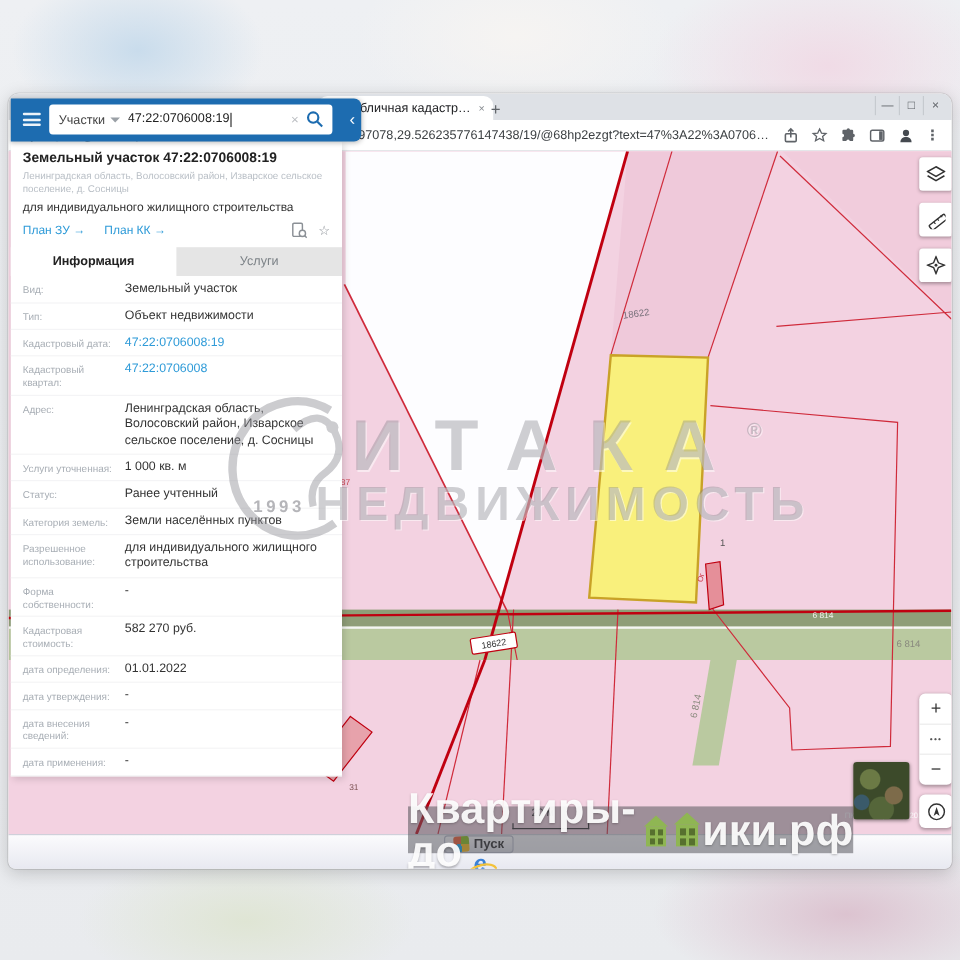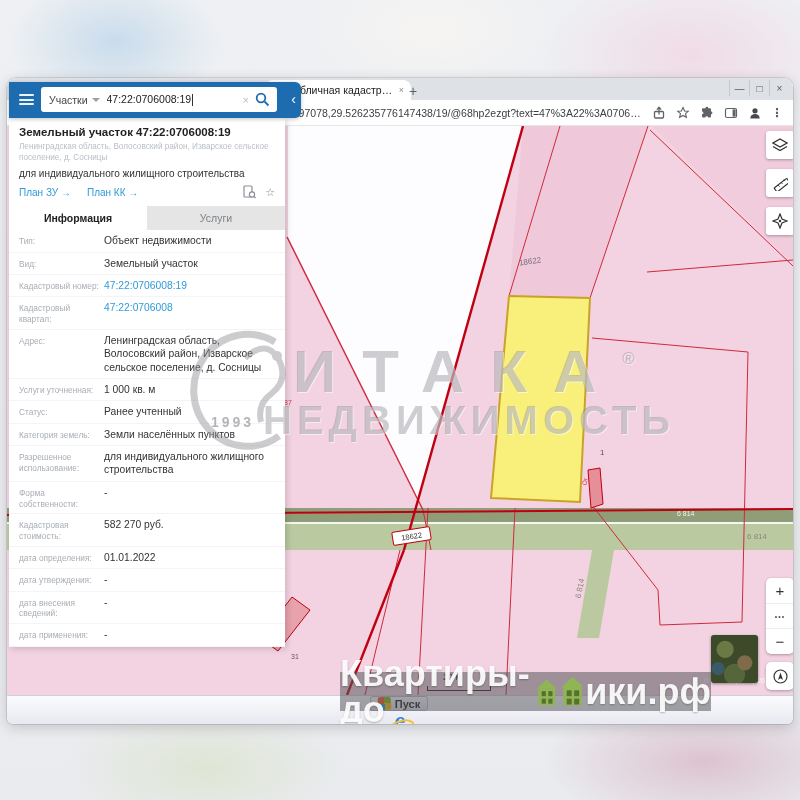--- a/index.html
+++ b/index.html
@@ -328,29 +328,29 @@
           </svg>
         <span>☆</span>
       </span>
     </div>
     <div class="ptabs">
       <div class="ptab-a">Информация</div>
       <div class="ptab-i">Услуги</div>
     </div>
     <div>
       <div class="irow">
+          <span class="lbl">Вид:</span>
+          <span class="val">Земельный участок</span>
+        </div>
+      <div class="irow">
           <span class="lbl">Тип:</span>
           <span class="val">Объект недвижимости</span>
         </div>
       <div class="irow">
-          <span class="lbl">Вид:</span>
-          <span class="val">Земельный участок</span>
-        </div>
-      <div class="irow">
-          <span class="lbl">Кадастровый номер:</span>
+          <span class="lbl">Кадастровый дата:</span>
           <span class="val val-link">47:22:0706008:19</span>
         </div>
       <div class="irow">
           <span class="lbl">Кадастровый квартал:</span>
           <span class="val val-link">47:22:0706008</span>
         </div>
       <div class="irow">
           <span class="lbl">Адрес:</span>
           <span class="val">Ленинградская область, Волосовский район, Изварское сельское поселение, д. Сосницы</span>
         </div>

